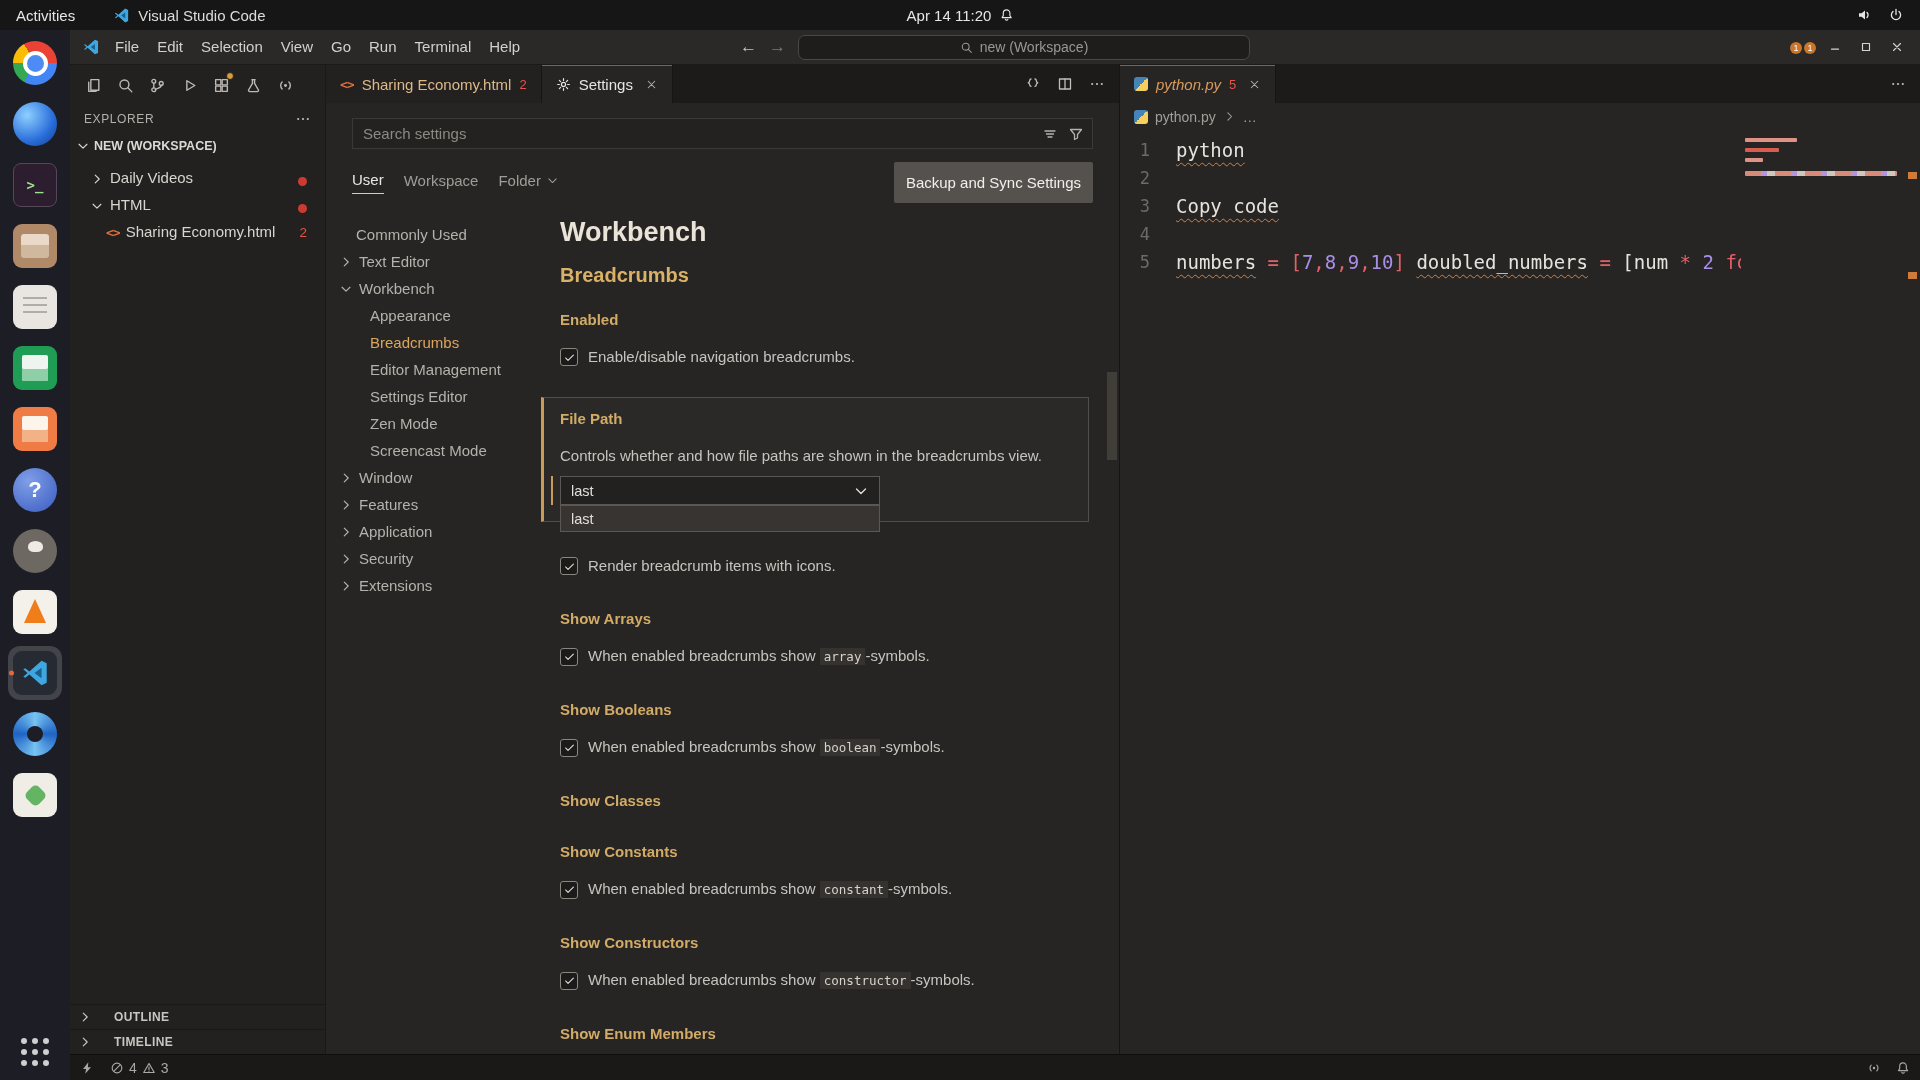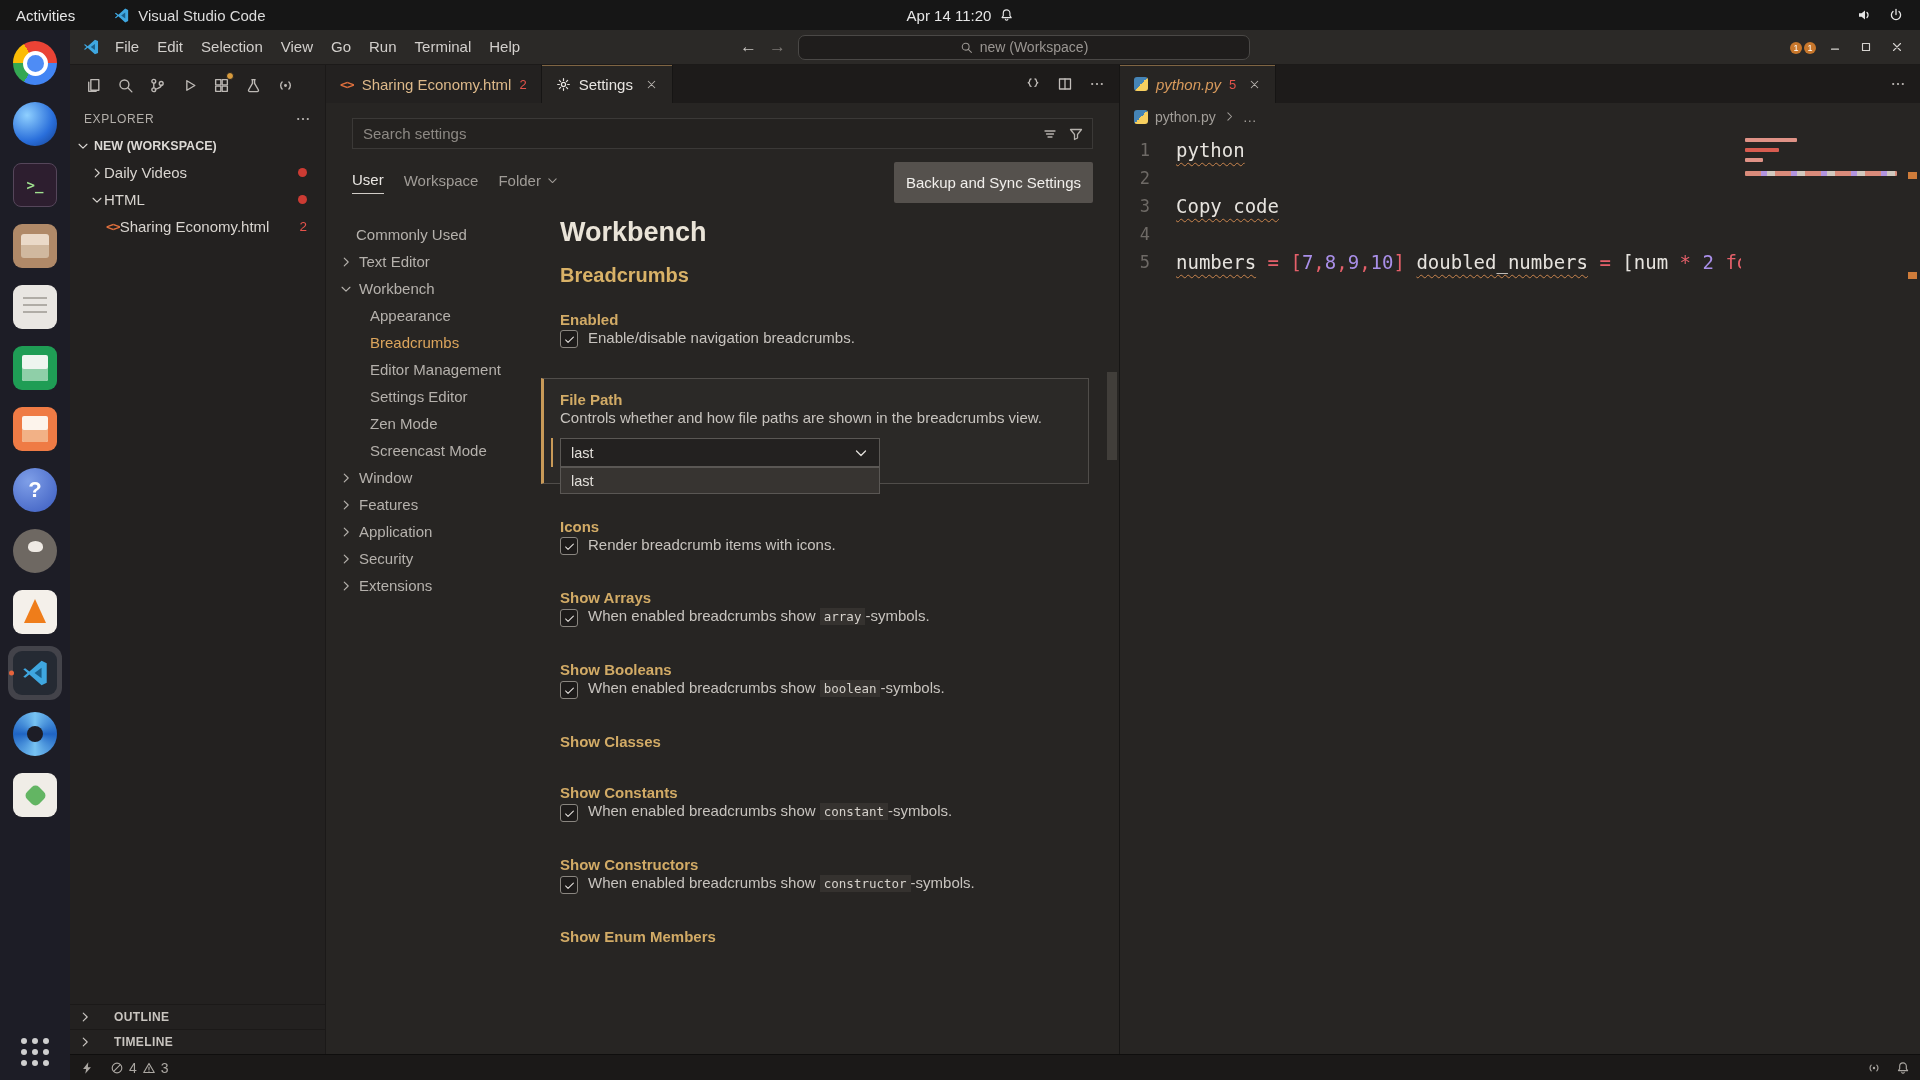--- a/index.html
+++ b/index.html
@@ -74,21 +74,21 @@
 
 .sidebar{flex:0 0 256px;background:#232120;display:flex;flex-direction:column;border-right:1px solid #1b1918}
 .actrow{height:40px;display:flex;align-items:center;gap:2px;padding:0 8px;color:#bdb9b5}
 .act-ic{width:30px;height:30px;display:flex;align-items:center;justify-content:center;position:relative;border-radius:5px}
 .act-ic svg{width:17px;height:17px}
 .badge-dot{position:absolute;right:2px;top:2px;width:8px;height:8px;border-radius:50%;background:#d89b3d;border:1px solid #232120}
 .side-header{height:28px;display:flex;align-items:center;padding:0 14px;font-size:12px;letter-spacing:.6px;color:#b3afaa}
 .side-header .icon{margin-left:auto;color:#c2beba}
 .ws-row{height:26px;display:flex;align-items:center;gap:4px;padding:0 6px;font-size:12.5px;font-weight:700;color:#dcd9d5}
 .ws-row .icon svg{width:14px;height:14px}
-.tree-row{height:27px;display:flex;align-items:center;padding:0 10px 0 20px;font-size:15px;color:#d8d4cf}
+.tree-row{height:27px;display:flex;align-items:flex-end;gap:6px;padding:0 10px 0 20px;font-size:15px;color:#d8d4cf}
 .tree-row.child{padding-left:36px}
 .tree-row .chev svg{width:14px;height:14px}
 .html-ico{color:#e0703d;font-family:"DejaVu Sans Mono",monospace;font-size:13px;font-weight:700;letter-spacing:-1px}
 .tree-row .sp{flex:1}
 .dot-badge{width:9px;height:9px;border-radius:50%;background:#cc3b33;margin-right:8px}
 .num-badge{color:#e5534b;font-size:13.5px;margin-right:8px}
 .side-sp{flex:1}
 .side-sec{height:25px;display:flex;align-items:center;gap:22px;padding:0 8px;font-size:12px;font-weight:700;letter-spacing:.4px;color:#c9c5c0;border-top:1px solid #1b1918}
 .side-sec .icon svg{width:14px;height:14px}
 
@@ -124,21 +124,21 @@
 .toc-row .chev svg{width:14px;height:14px}
 .toc-row.nochev{padding-left:30px}
 .toc-row.child{padding-left:44px}
 .toc-row.selected{color:#dca55c}
 .slist{flex:1;padding:4px 30px 0 22px;overflow:hidden;position:relative}
 .s-h1{font-size:27px;font-weight:700;color:#eae4d8}
 .s-h2{font-size:20px;font-weight:700;color:#d9b267;margin-top:16px}
 .setting{margin-top:34px;position:relative}
 #settings-items .setting:first-child{margin-top:24px}
 .set-title{font-size:15px;font-weight:700;color:#d2ab66}
-.set-desc{margin-top:0;display:flex;align-items:flex-end;gap:10px;font-size:15px;color:#c7c3be;line-height:20px}
+.set-desc{margin-top:19px;display:flex;align-items:center;gap:10px;font-size:15px;color:#c7c3be;line-height:20px}
 .cb{width:18px;height:18px;border:1px solid #8a8680;background:#1d1b1a;border-radius:3px;display:flex;align-items:center;justify-content:center;color:#e4e1dd;flex:0 0 18px}
 .cb svg{width:13px;height:13px}
 code.chip{font-family:"DejaVu Sans Mono",monospace;font-size:12.5px;background:#35322f;color:#d6d2cc;padding:1px 4px;border-radius:0}
 .setting.focused{background:#2b2927;border:1px solid #504d4a;border-left:3px solid #c99a58;margin:30px 0 0 -19px;padding:12px 16px 16px}
 .sel-wrap{position:relative;margin-top:10px;width:320px}
 .sel{height:29px;background:#232120;border:1px solid #5a5754;display:flex;align-items:center;padding:0 10px;font-size:14.5px;color:#e2dfda}
 .sel .icon{margin-left:auto}
 .mod-line{position:absolute;left:-9px;top:0;height:29px;width:2px;background:#c99a58}
 .dd{position:absolute;left:0;top:29px;width:100%;background:#2e2c2a;border:1px solid #5a5754;z-index:6}
 .dd-item{height:25px;display:flex;align-items:center;padding:0 10px;font-size:14.5px;color:#e2dfda;background:#373431}
@@ -663,21 +663,20 @@
                               <path d="M3.5 6 L8 10.5 L12.5 6"></path>
                             </svg>
                           </span>
                         </div>
                         <div class="dd">
                           <div class="dd-item">last</div>
                         </div>
                       </div>
                     </div>
                     <div class="setting">
-                      <div class="set-title">Icons</div>
                       <div class="set-desc">
                         <span class="cb">
                           <svg viewBox="0 0 16 16" fill="none" stroke="currentColor" stroke-width="1.3" stroke-linecap="round" stroke-linejoin="round">
                             <path d="M3.2 8.6 l3 3 L12.8 5"></path>
                           </svg>
                         </span>
                         <span class="desc-text">Render breadcrumb items with icons.</span>
                       </div>
                     </div>
                     <div class="setting">

